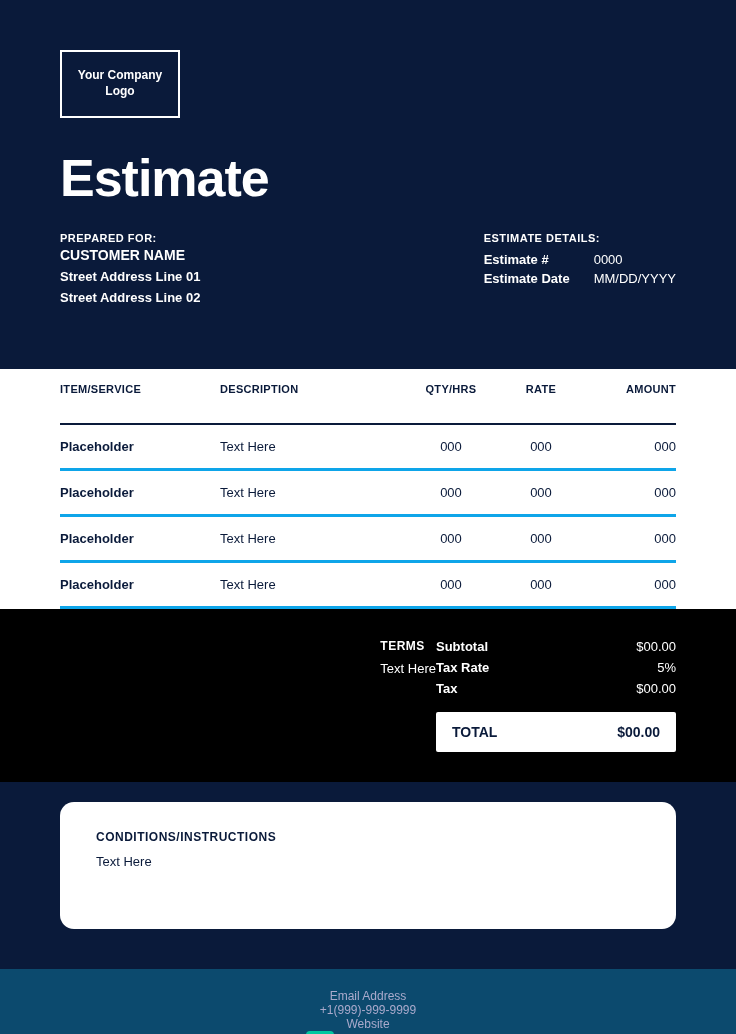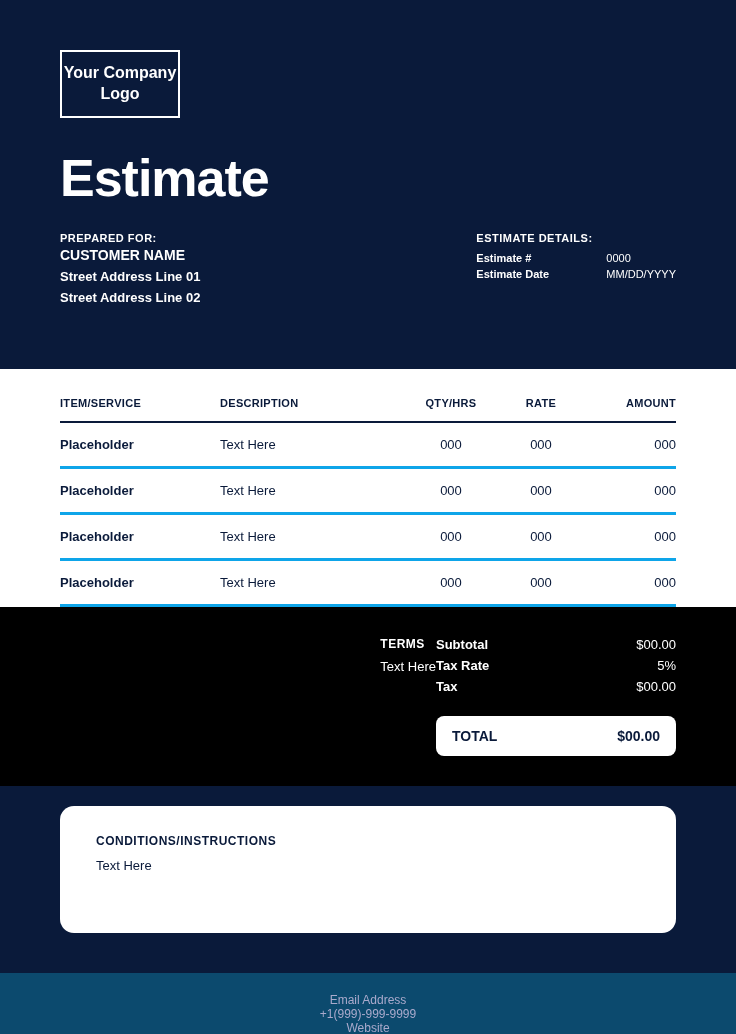--- a/index.html
+++ b/index.html
@@ -25,21 +25,21 @@
     }
 
     .logo-box {
       border: 2px solid #ffffff;
       width: 120px;
       height: 68px;
       display: flex;
       align-items: center;
       justify-content: center;
       text-align: center;
-      font-size: 16px;
+      font-size: 12px;
       font-weight: bold;
       color: #ffffff;
       margin-bottom: 30px;
       line-height: 1.3;
     }
 
     .estimate-title {
       font-size: 52px;
       font-weight: 900;
       color: #ffffff;
@@ -81,23 +81,22 @@
     .estimate-details-label {
       font-size: 11px;
       font-weight: 700;
       color: #ffffff;
       letter-spacing: 0.5px;
       margin-bottom: 8px;
     }
 
     .estimate-detail-row {
       display: flex;
-      gap: 20px;
       margin-bottom: 4px;
-      font-size: 11px;
+      font-size: 13px;
     }
 
     .detail-key {
       font-weight: 700;
       color: #ffffff;
       min-width: 110px;
     }
 
     .detail-value {
       color: #ffffff;
@@ -107,23 +106,22 @@
     
     .table-section {
       background-color: #ffffff;
       color: #0a1a3a;
       padding: 0 60px;
     }
 
     .table-header {
       display: grid;
       grid-template-columns: 160px 1fr 90px 90px 90px;
-      padding: 14px 0 12px 0;
+      padding: 14px 0 28px 0;
       border-bottom: 2px solid #0a1a3a;
-      margin-top: 14px;
     }
 
     .th {
       font-size: 11px;
       font-weight: 700;
       color: #0a1a3a;
       letter-spacing: 0.3px;
     }
 
     .th-amount {
@@ -199,22 +197,22 @@
       color: #ffffff;
       font-weight: 400;
     }
 
     .total-final-box {
       background-color: #ffffff;
       color: #0a1a3a;
       display: flex;
       justify-content: space-between;
       padding: 12px 16px;
-      margin-top: 22px;
-      border-radius: 8px;
+      margin-top: 16px;
+      border-radius: 2px;
     }
 
     .total-final-key {
       font-size: 14px;
       font-weight: 900;
       color: #0a1a3a;
     }
 
     .total-final-value {
       font-size: 14px;

